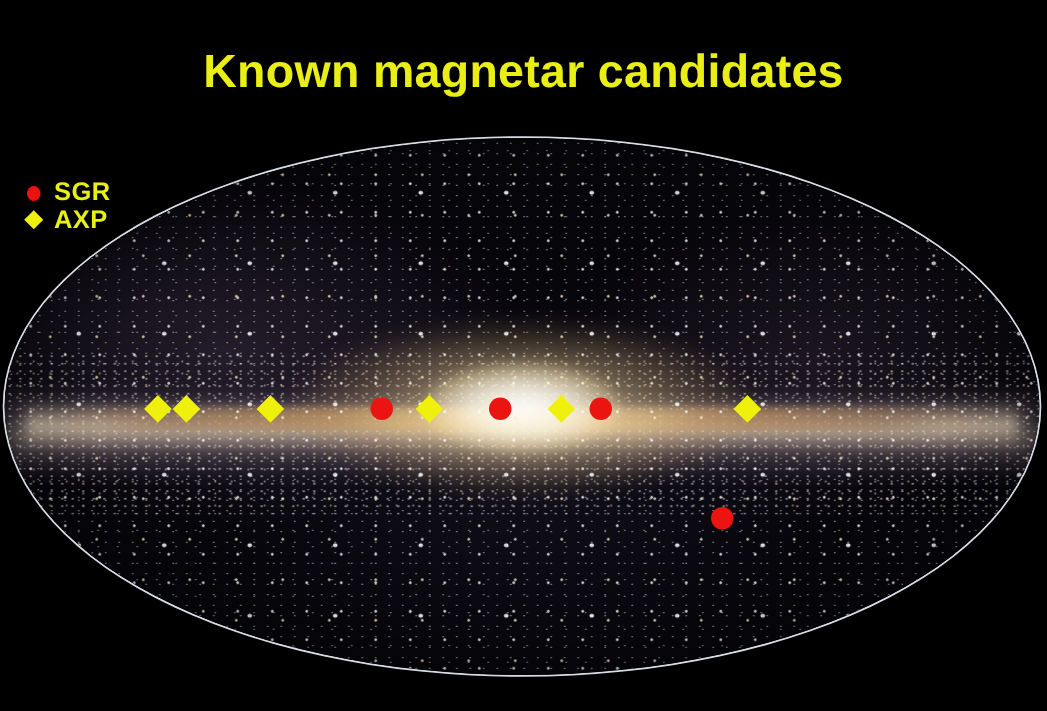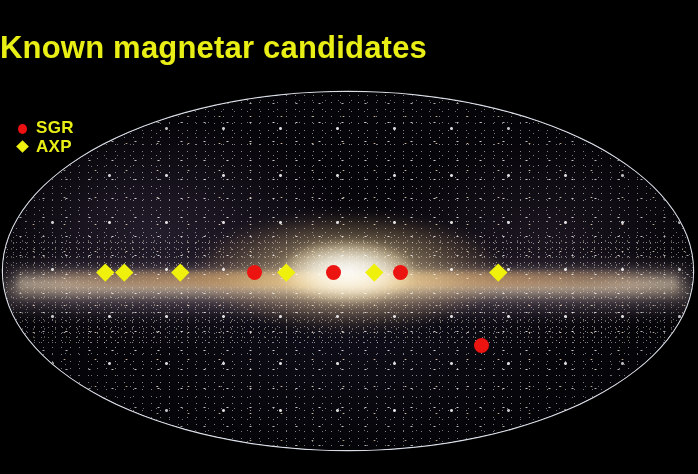--- a/index.html
+++ b/index.html
@@ -15,21 +15,21 @@
     overflow: hidden;
     font-family: "Liberation Sans", sans-serif;
   }
 
   
   #title {
     position: absolute;
     left: 0;
     top: 30px;
     width: 698px;
-    text-align: left;
+    text-align: center;
     color: #e9ef15;
     font-family: "Liberation Sans", sans-serif;
     font-size: 31px;
     font-weight: bold;
     letter-spacing: 0.2px;
     white-space: nowrap;
   }
 
   
   #legend {

